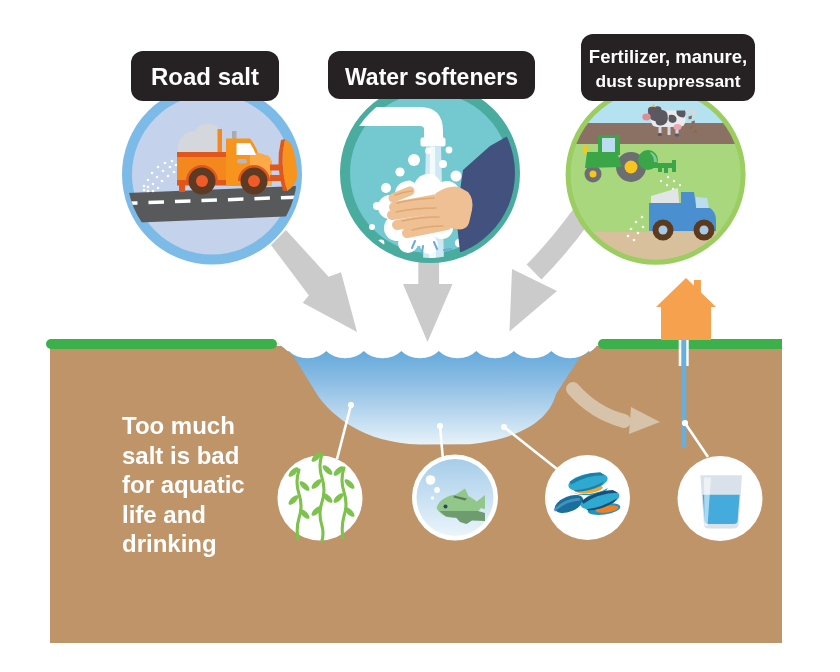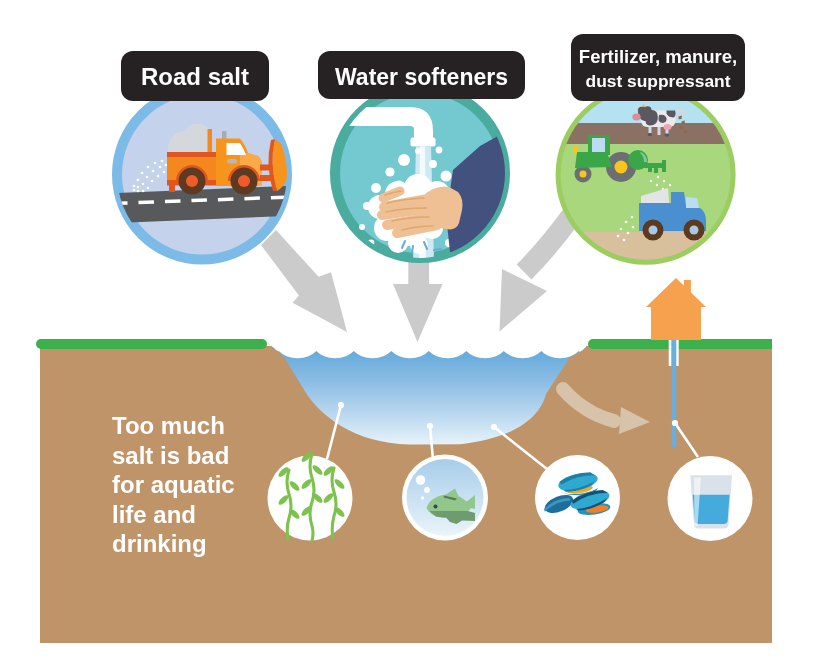--- a/index.html
+++ b/index.html
@@ -1,16 +1,16 @@
 <!DOCTYPE html>
 <html><head>
 <meta charset="utf-8">
 <style>
   html,body{margin:0;padding:0;background:#fff;}
-  #stage{position:relative;width:772px;height:672px;overflow:hidden;font-family:"Liberation Sans",sans-serif;}
+  #stage{position:relative;width:772px;height:672px;overflow:hidden;font-family:"Liberation Sans",sans-serif;margin-left:10px;}
   svg{display:block;}
 </style>
 </head>
 <body>
 <div id="stage">
 <svg width="840" height="672" viewBox="0 0 840 672">
 <defs>
   <linearGradient id="water" x1="0" y1="348" x2="0" y2="444" gradientUnits="userSpaceOnUse">
     <stop offset="0" stop-color="#61a8db"></stop>
     <stop offset="0.35" stop-color="#8cbde4"></stop>

